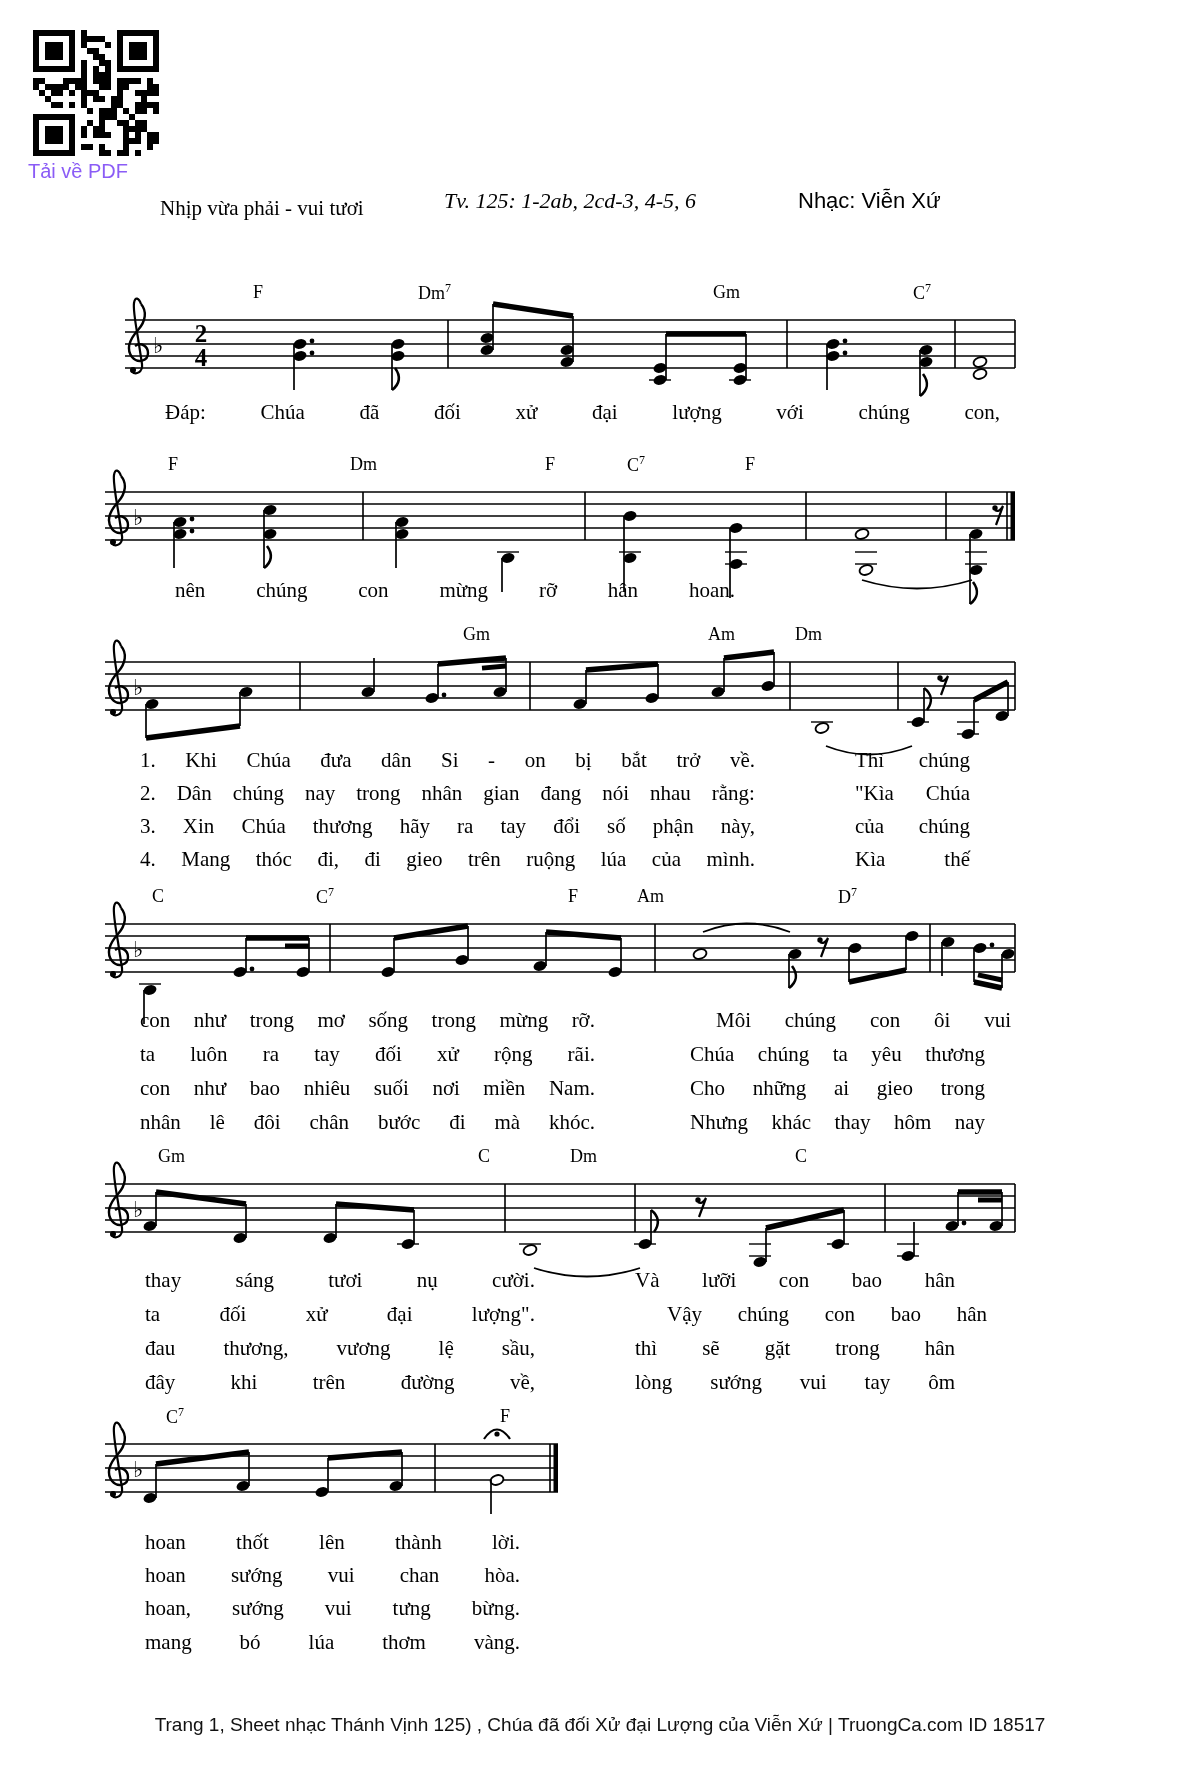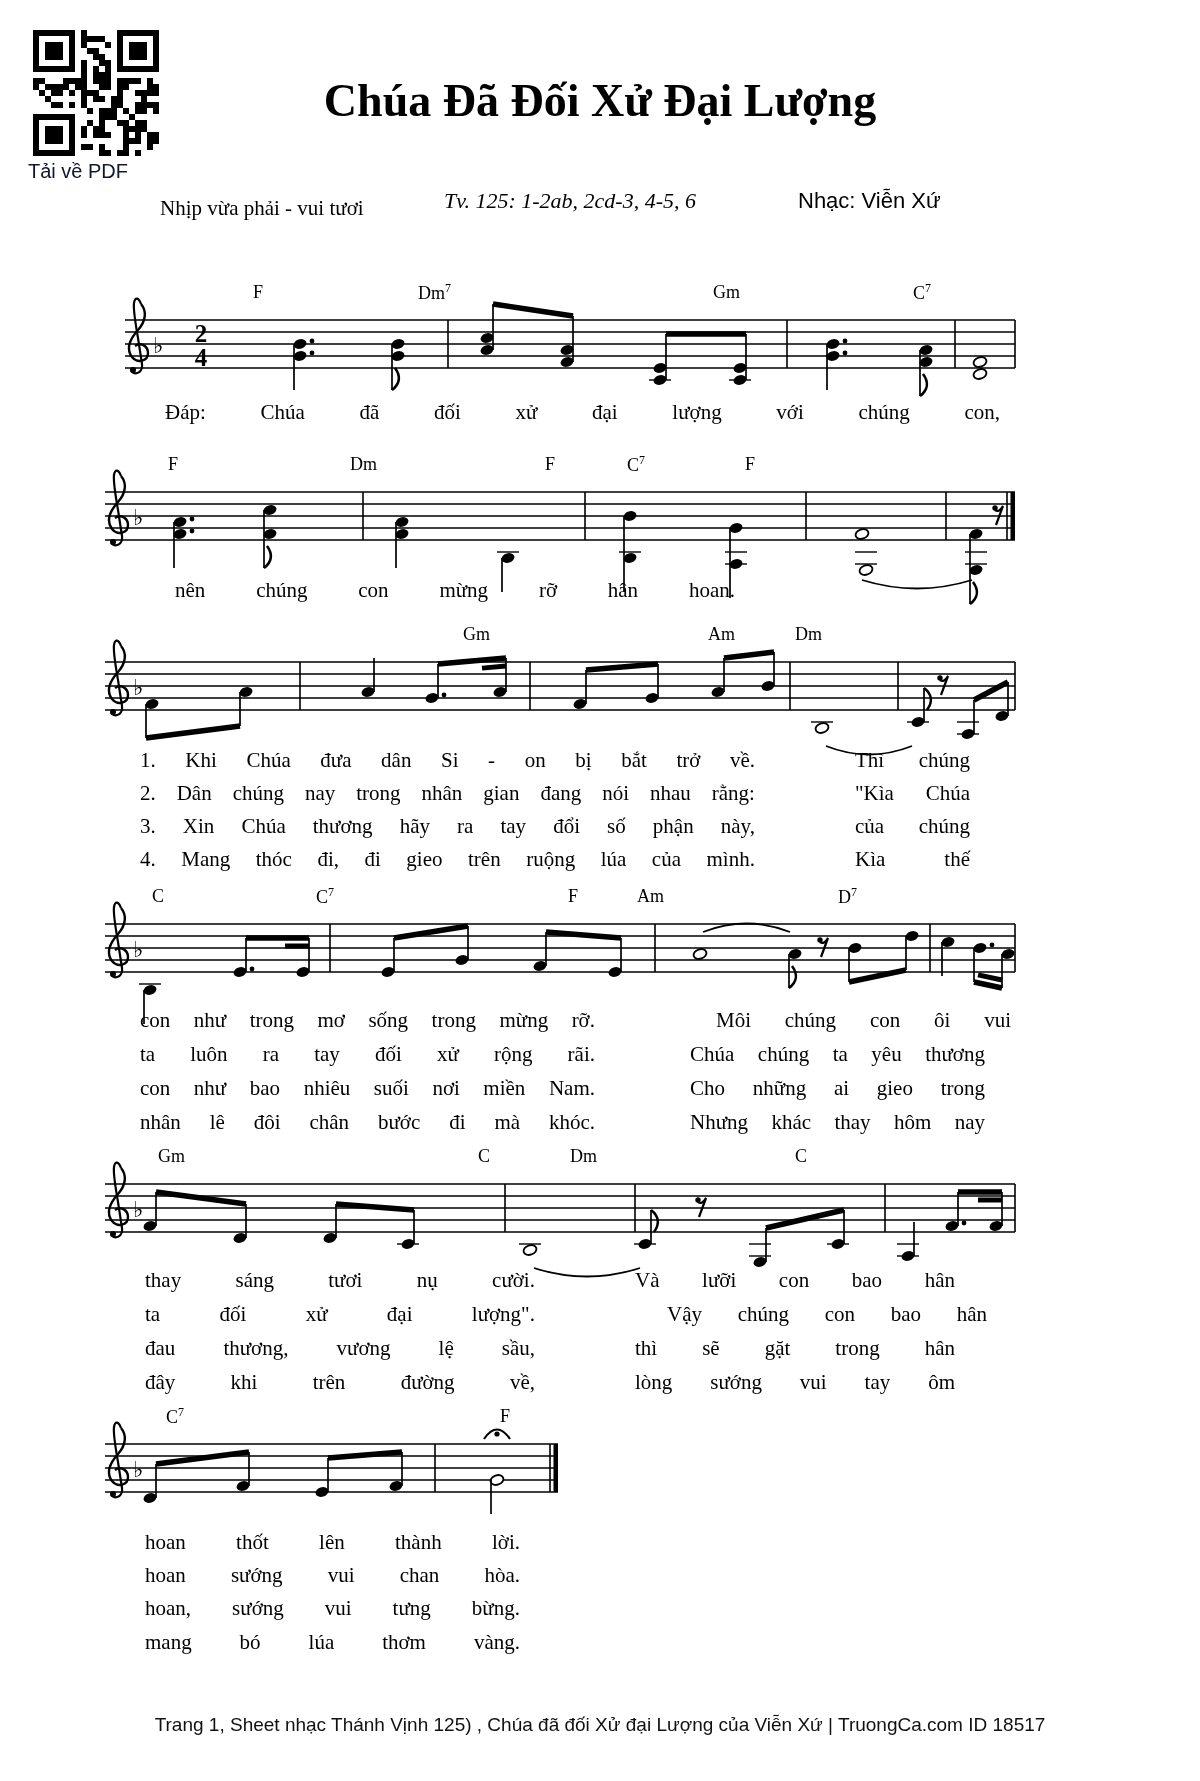--- a/index.html
+++ b/index.html
@@ -1,20 +1,20 @@
 <!DOCTYPE html>
 <html><head>
 <meta charset="utf-8">
 <style>
   html,body{margin:0;padding:0;background:#e8e8e8;}
   .page{position:relative;width:1200px;height:1781px;background:#ffffff;margin:0 auto;
         font-family:"Liberation Serif",serif;color:#000;overflow:hidden;}
   #qr{position:absolute;left:33px;top:30px;}
   .qr-label{position:absolute;left:28px;top:160px;font-family:"Liberation Sans",sans-serif;
-            font-size:20px;color:#0f172a;}
+            font-size:20px;color:#8b5cf6;}
   .title{position:absolute;left:40px;top:74px;width:1120px;margin:0;text-align:center;
          font-size:46px;font-weight:bold;font-family:"Liberation Serif",serif;}
   .tempo{position:absolute;left:160px;top:196px;font-size:21px;}
   .psalm{position:absolute;left:220px;top:188px;width:700px;text-align:center;
          font-style:italic;font-size:22px;}
   .composer{position:absolute;left:798px;top:188px;font-family:"Liberation Sans",sans-serif;
             font-size:22px;}
   #score,#chords,#lyrics{position:absolute;left:0;top:0;}
   #chords,#lyrics{width:1200px;height:1781px;pointer-events:none;}
   .chord{position:absolute;font-size:18px;font-family:"Liberation Serif",serif;white-space:nowrap;}
@@ -159,21 +159,20 @@
       <rect x="12" y="12" width="18" height="18" fill="#000"></rect>
       <rect x="84" y="0" width="42" height="42" fill="#000"></rect>
       <rect x="90" y="6" width="30" height="30" fill="#fff"></rect>
       <rect x="96" y="12" width="18" height="18" fill="#000"></rect>
       <rect x="0" y="84" width="42" height="42" fill="#000"></rect>
       <rect x="6" y="90" width="30" height="30" fill="#fff"></rect>
       <rect x="12" y="96" width="18" height="18" fill="#000"></rect>
     </svg>
   <div class="qr-label">Tải về PDF</div>
 
-  <h1 class="title">Chúa Đã Đối Xử Đại Lượng</h1>
   <div class="tempo">Nhịp vừa phải - vui tươi</div>
   <div class="psalm">Tv. 125: 1-2ab, 2cd-3, 4-5, 6</div>
   <div class="composer">Nhạc: Viễn Xứ</div>
 
   <svg id="score" width="1200" height="1781" viewBox="0 0 1200 1781">
       <g>
         <line x1="125" y1="320" x2="1015" y2="320" stroke="#000" stroke-width="1.3"></line>
         <line x1="125" y1="332" x2="1015" y2="332" stroke="#000" stroke-width="1.3"></line>
         <line x1="125" y1="344" x2="1015" y2="344" stroke="#000" stroke-width="1.3"></line>
         <line x1="125" y1="356" x2="1015" y2="356" stroke="#000" stroke-width="1.3"></line>

